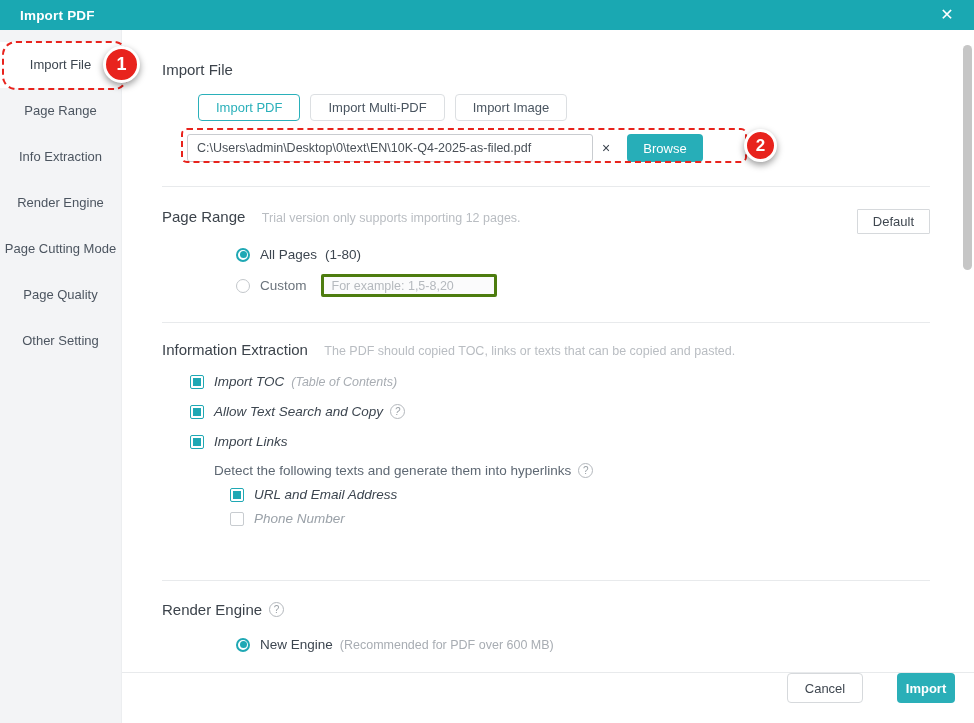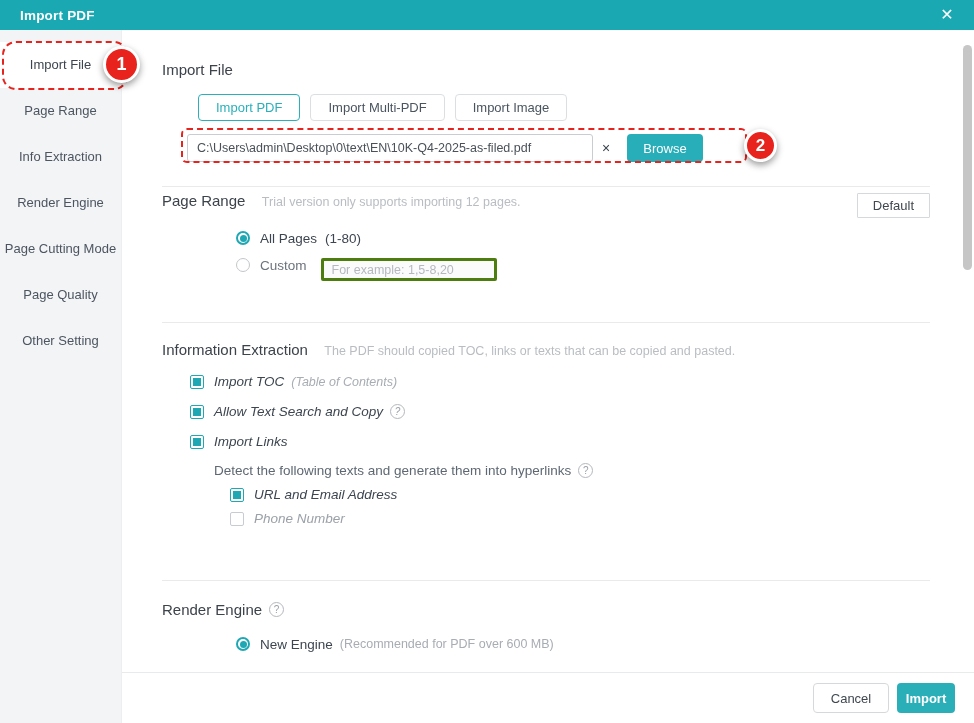--- a/index.html
+++ b/index.html
@@ -27,23 +27,23 @@
   .sec-import { position:absolute; top:31px; left:40px; right:44px; }
   .tabs { margin:15px 0 0 36px; display:flex; gap:10px; }
   .tab { height:27px; padding:0 17px; border:1px solid #dcdfe2; border-radius:4px; background:#fff; font-size:13px; color:#4a5560; line-height:25px; cursor:pointer; }
   .tab.active { border-color:#2ab0ba; color:#2ab0ba; }
   .filerow { margin:13px 0 0 25px; display:flex; align-items:center; position:relative; z-index:2; }
   .filepath { width:406px; height:28px; border:1px solid #c9ccd0; border-radius:3px; padding:0 9px; font-size:12.5px; color:#4a5158; font-family:"Liberation Sans","DejaVu Sans",sans-serif; outline:none; background:#fff; }
   .clear-x { width:26px; text-align:center; color:#39424d; font-size:14px; cursor:pointer; }
   .btn-browse { height:28px; width:76px; margin-left:8px; background:#27aeb8; border:none; border-radius:4px; color:#fff; font-size:13px; cursor:pointer; }
 
   
-  .sec-pagerange { position:absolute; top:162px; left:40px; right:44px; }
+  .sec-pagerange { position:absolute; top:178px; left:40px; right:44px; }
   .btn-default { position:absolute; right:0; top:1px; height:25px; padding:0 15px; background:#fff; border:1px solid #d6d9dc; border-radius:1px; font-size:13px; color:#3f4750; cursor:pointer; }
-  .opt-row { display:flex; align-items:flex-start; margin:21px 0 0 28px;padding-left:46px; }
+  .opt-row { display:flex; align-items:center; margin:21px 0 0 28px;padding-left:46px; }
   .opt-row.second { margin-top:12px; }
   .radio { width:14px; height:14px; border-radius:50%; border:1px solid #c3c7cb; background:#fff; display:inline-flex; align-items:center; justify-content:center; flex:0 0 auto; }
   .radio.sel { border:2px solid #1fa8b4; }
   .radio.sel::after { content:""; width:7px; height:7px; border-radius:50%; background:#1fa8b4; }
   .opt-label { font-size:13.5px; color:#3d4650; margin-left:10px; }
   .opt-label.dim { color:#6b737c; }
   .range-note { font-size:13.5px; color:#3d4650; margin-left:8px; }
   .custom-input { width:176px; height:23px; margin-left:14px; border:3px solid #4d7c0f; border-radius:2px; background:#fbfbfc; padding:0 8px; font-size:12.5px; color:#4a5158; outline:none; font-family:"Liberation Sans","DejaVu Sans",sans-serif; }
   .custom-input::placeholder { color:#b5b9be; }
 
@@ -60,21 +60,21 @@
   .help { width:15px; height:15px; border:1px solid #b4b8bd; border-radius:50%; color:#9aa0a6; font-size:10px; line-height:13px; text-align:center; margin-left:7px; display:inline-block; }
   .detect-line { margin:14px 0 0 52px; font-size:13.5px; color:#5e6873; display:flex; align-items:center; }
   .sub-chk { margin-left:68px; margin-top:9px; }
 
   
   .sec-render { position:absolute; top:571px; left:40px; right:44px; display:block; }
   .sec-render .head { display:flex; align-items:center; }
   .sec-render .opt-row { margin-top:19px; }
 
   
-  .footer { position:absolute; left:0; bottom:0; width:852px; height:51px; border-top:1px solid #e8eaec; background:#fff; display:flex; align-items:center; justify-content:flex-end; padding-right:19px; gap:8px; }
+  .footer { position:absolute; left:0; bottom:0; width:852px; height:51px; border-top:1px solid #e8eaec; background:#fff; display:flex; align-items:flex-start; justify-content:flex-end; padding-right:19px; gap:34px; }
   .btn-cancel { width:76px; height:30px; background:#fff; border:1px solid #d6d9dc; border-radius:4px; font-size:13px; color:#3f4750; cursor:pointer; }
   .btn-import { width:58px; height:30px; background:#2aafb8; border:none; border-radius:4px; font-size:13px; color:#fff; font-weight:bold; cursor:pointer; }
 
   
   .scroll-thumb { position:absolute; right:2px; top:45px; width:9px; height:225px; background:#c6c6c6; border-radius:5px; }
 
   
   .anno-rect1 { position:absolute; left:2px; top:41px; width:126px; height:49px; border:2px dashed #e8231d; border-radius:14px; pointer-events:none; z-index:5; }
   .anno-rect2 { position:absolute; left:181px; top:128px; width:566px; height:35px; border:2px dashed #e8231d; border-radius:6px; pointer-events:none; z-index:5; }
   .badge { position:absolute; border-radius:50%; background:#e8231d; color:#fff; font-weight:bold; border:3px solid #fff; box-shadow:0 3px 7px rgba(0,0,0,.4); display:flex; align-items:center; justify-content:center; z-index:6; }

